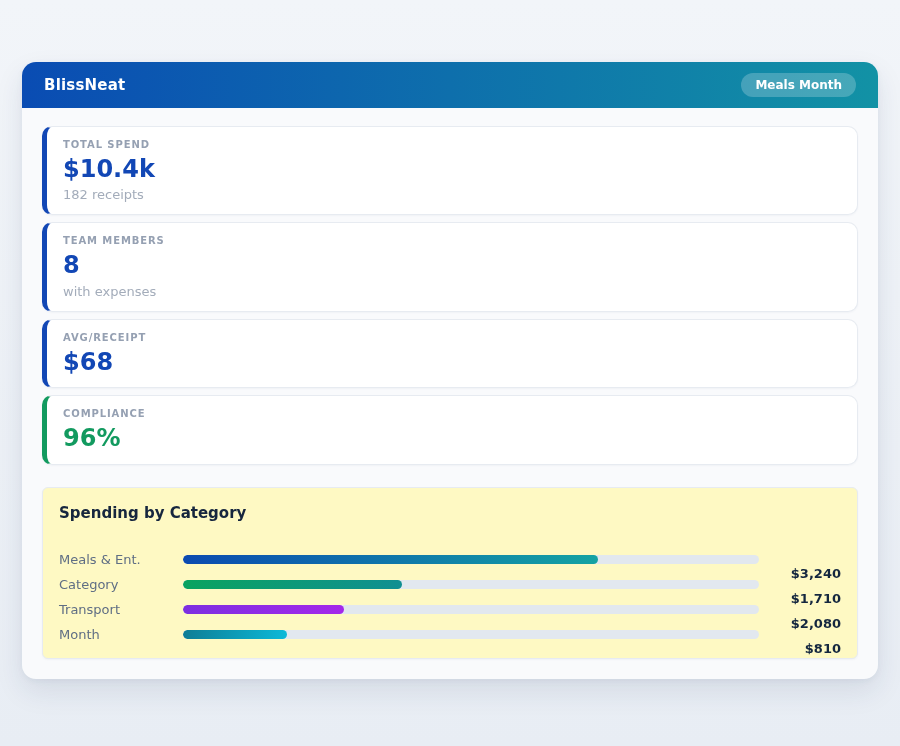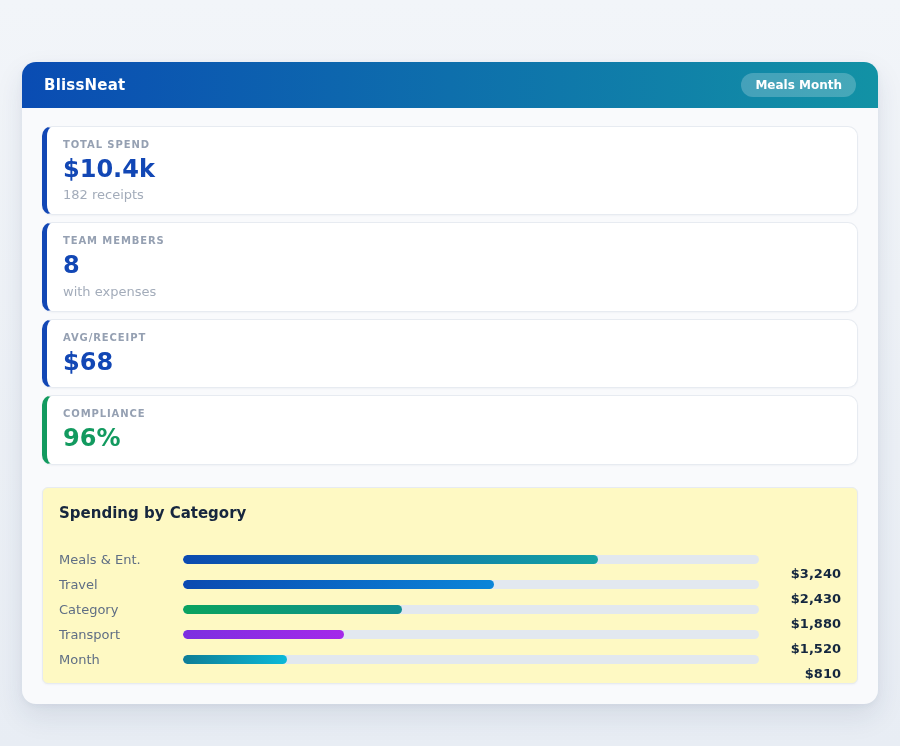--- a/index.html
+++ b/index.html
@@ -149,42 +149,35 @@
       <div class="category-title">Spending by Category</div>
 
       <div class="cat-row">
         <div class="cat-label">Meals &amp; Ent.</div>
         <div class="bar-track">
             <div class="bar-fill" style="width: 72%; background: linear-gradient(90deg, rgb(11, 74, 176), rgb(20, 163, 163));"></div>
           </div>
         <div class="cat-value">$3,240</div>
       </div>
 
-      <div class="cat-row">
-        <div class="cat-label">Travel</div>
-        <div class="bar-track">
-            <div class="bar-fill" style="width: 54%; background: linear-gradient(90deg, rgb(11, 74, 176), rgb(10, 133, 217));"></div>
-          </div>
-        <div class="cat-value">$2,430</div>
-      </div>
 
       <div class="cat-row">
         <div class="cat-label">Category</div>
         <div class="bar-track">
             <div class="bar-fill" style="width: 38%; background: linear-gradient(90deg, rgb(10, 163, 95), rgb(16, 143, 146));"></div>
           </div>
-        <div class="cat-value">$1,880</div>
+        <div class="cat-value">$1,710</div>
       </div>
 
       <div class="cat-row">
         <div class="cat-label">Transport</div>
         <div class="bar-track">
             <div class="bar-fill" style="width: 28%; background: linear-gradient(90deg, rgb(124, 47, 224), rgb(164, 40, 234));"></div>
           </div>
-        <div class="cat-value">$1,520</div>
+        <div class="cat-value">$2,080</div>
       </div>
 
       <div class="cat-row">
         <div class="cat-label">Month</div>
         <div class="bar-track">
             <div class="bar-fill" style="width: 18%; background: linear-gradient(90deg, rgb(14, 125, 149), rgb(12, 185, 216));"></div>
           </div>
         <div class="cat-value">$810</div>
       </div>
 

